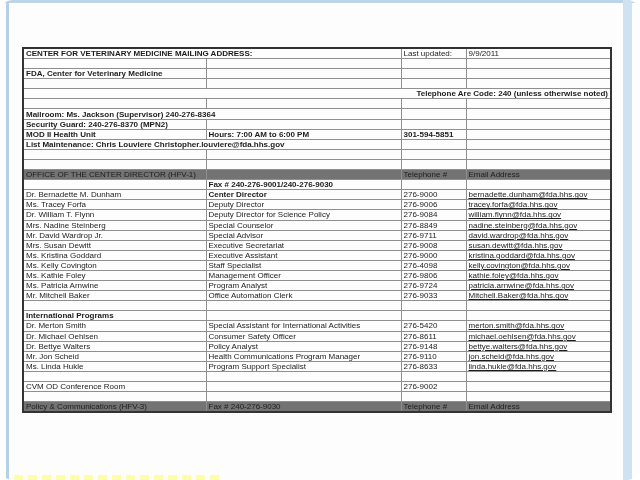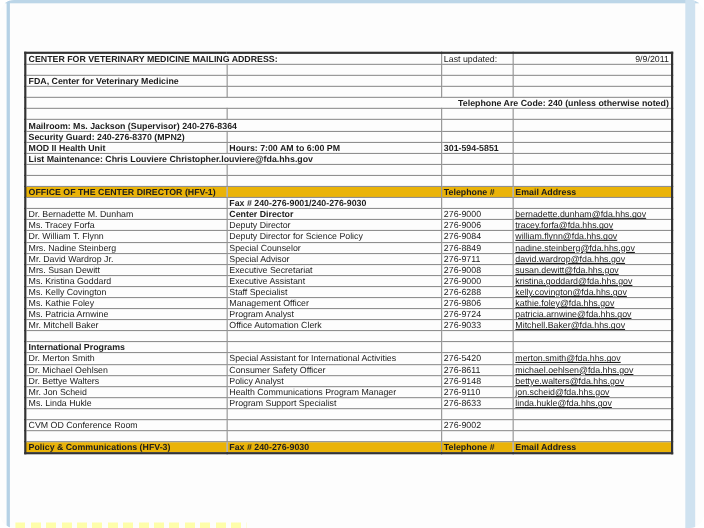--- a/index.html
+++ b/index.html
@@ -12,22 +12,22 @@
   
   #grid{position:absolute;left:22px;top:47px;width:588px;border-collapse:collapse;
         table-layout:fixed;border:2px solid #333;}
   #grid tr{height:10.1px;}
   #grid td{border:1px solid #8f8f8f;padding:0 2px;font-size:8px;line-height:9px;
            color:#1c1c1c;white-space:nowrap;overflow:hidden;vertical-align:middle;}
   td.b{font-weight:bold;}
   td.red{color:#c53842;font-weight:bold;text-align:right;}
   td.blue{color:#2626cc;font-weight:bold;}
   td.link{color:#6c5ca8;text-decoration:underline;}
-  td.hdr{background:#eab308;color:#ffffff;font-weight:bold;border-color:#6a6a6a;}
-  td.right{text-align:right;}
+  td.hdr{background:#737373;color:#ffffff;font-weight:normal;border-color:#6a6a6a;}
+  td.right{}
   tr.thick td{border-top:2px solid #2a2a2a;}
   
   #watermark{position:absolute;left:14px;top:450px;font-size:15px;font-weight:bold;
              color:#ffff4f;letter-spacing:.5px;
              text-shadow:0 0 2px rgba(255,255,170,.9),0 0 6px rgba(255,255,120,.5);margin-top:40px;}
   #watermark-artifact{position:absolute;left:14px;top:475px;width:210px;height:5px;opacity:.55;
              background:repeating-linear-gradient(90deg,#ffff66 0 9px,rgba(255,255,255,0) 9px 14px);}
 </style>
 </head>
 <body>
@@ -161,21 +161,21 @@
         </tr>
         <tr>
           <td>Ms. Kristina Goddard</td>
           <td>Executive Assistant</td>
           <td>276-9000</td>
           <td class="link">kristina.goddard@fda.hhs.gov</td>
         </tr>
         <tr>
           <td>Ms. Kelly Covington</td>
           <td>Staff Specialist</td>
-          <td>276-6288</td>
+          <td>276-4098</td>
           <td class="link">kelly.covington@fda.hhs.gov</td>
         </tr>
         <tr>
           <td>Ms. Kathie Foley</td>
           <td>Management Officer</td>
           <td>276-9806</td>
           <td class="link">kathie.foley@fda.hhs.gov</td>
         </tr>
         <tr>
           <td>Ms. Patricia Arnwine</td>

